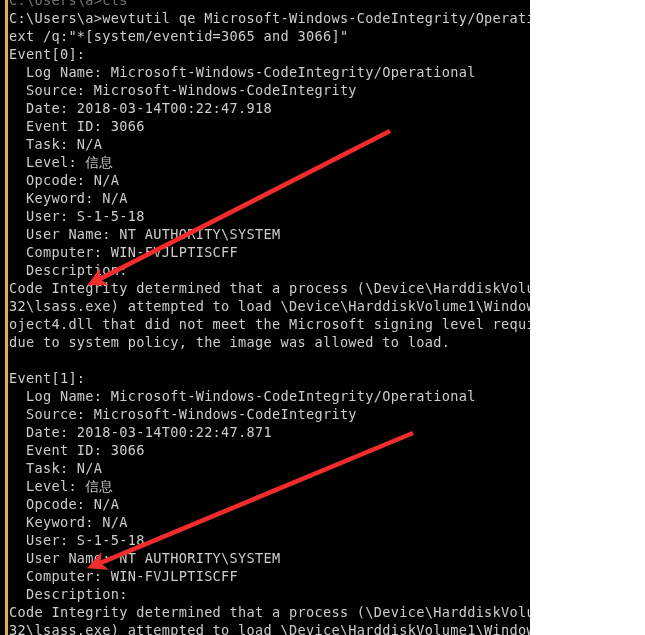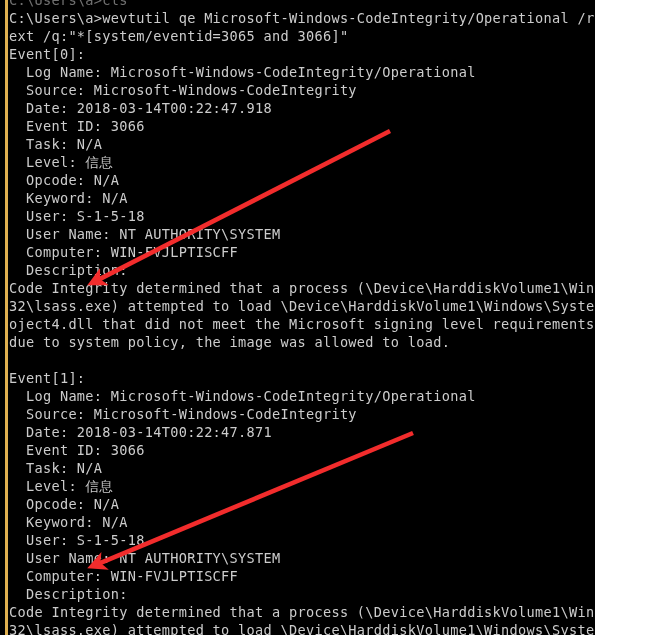--- a/index.html
+++ b/index.html
@@ -21,21 +21,21 @@
     height: 635px;
     background: #ffffff;
     overflow: hidden;
   }
 
   
   #console-surface {
     position: absolute;
     left: 0;
     top: 0;
-    width: 595px;
+    width: 530px;
     height: 635px;
     background: #000000;
     overflow: hidden;
   }
 
   
   #left-accent-bar {
     position: absolute;
     left: 5px;
     top: 0;

